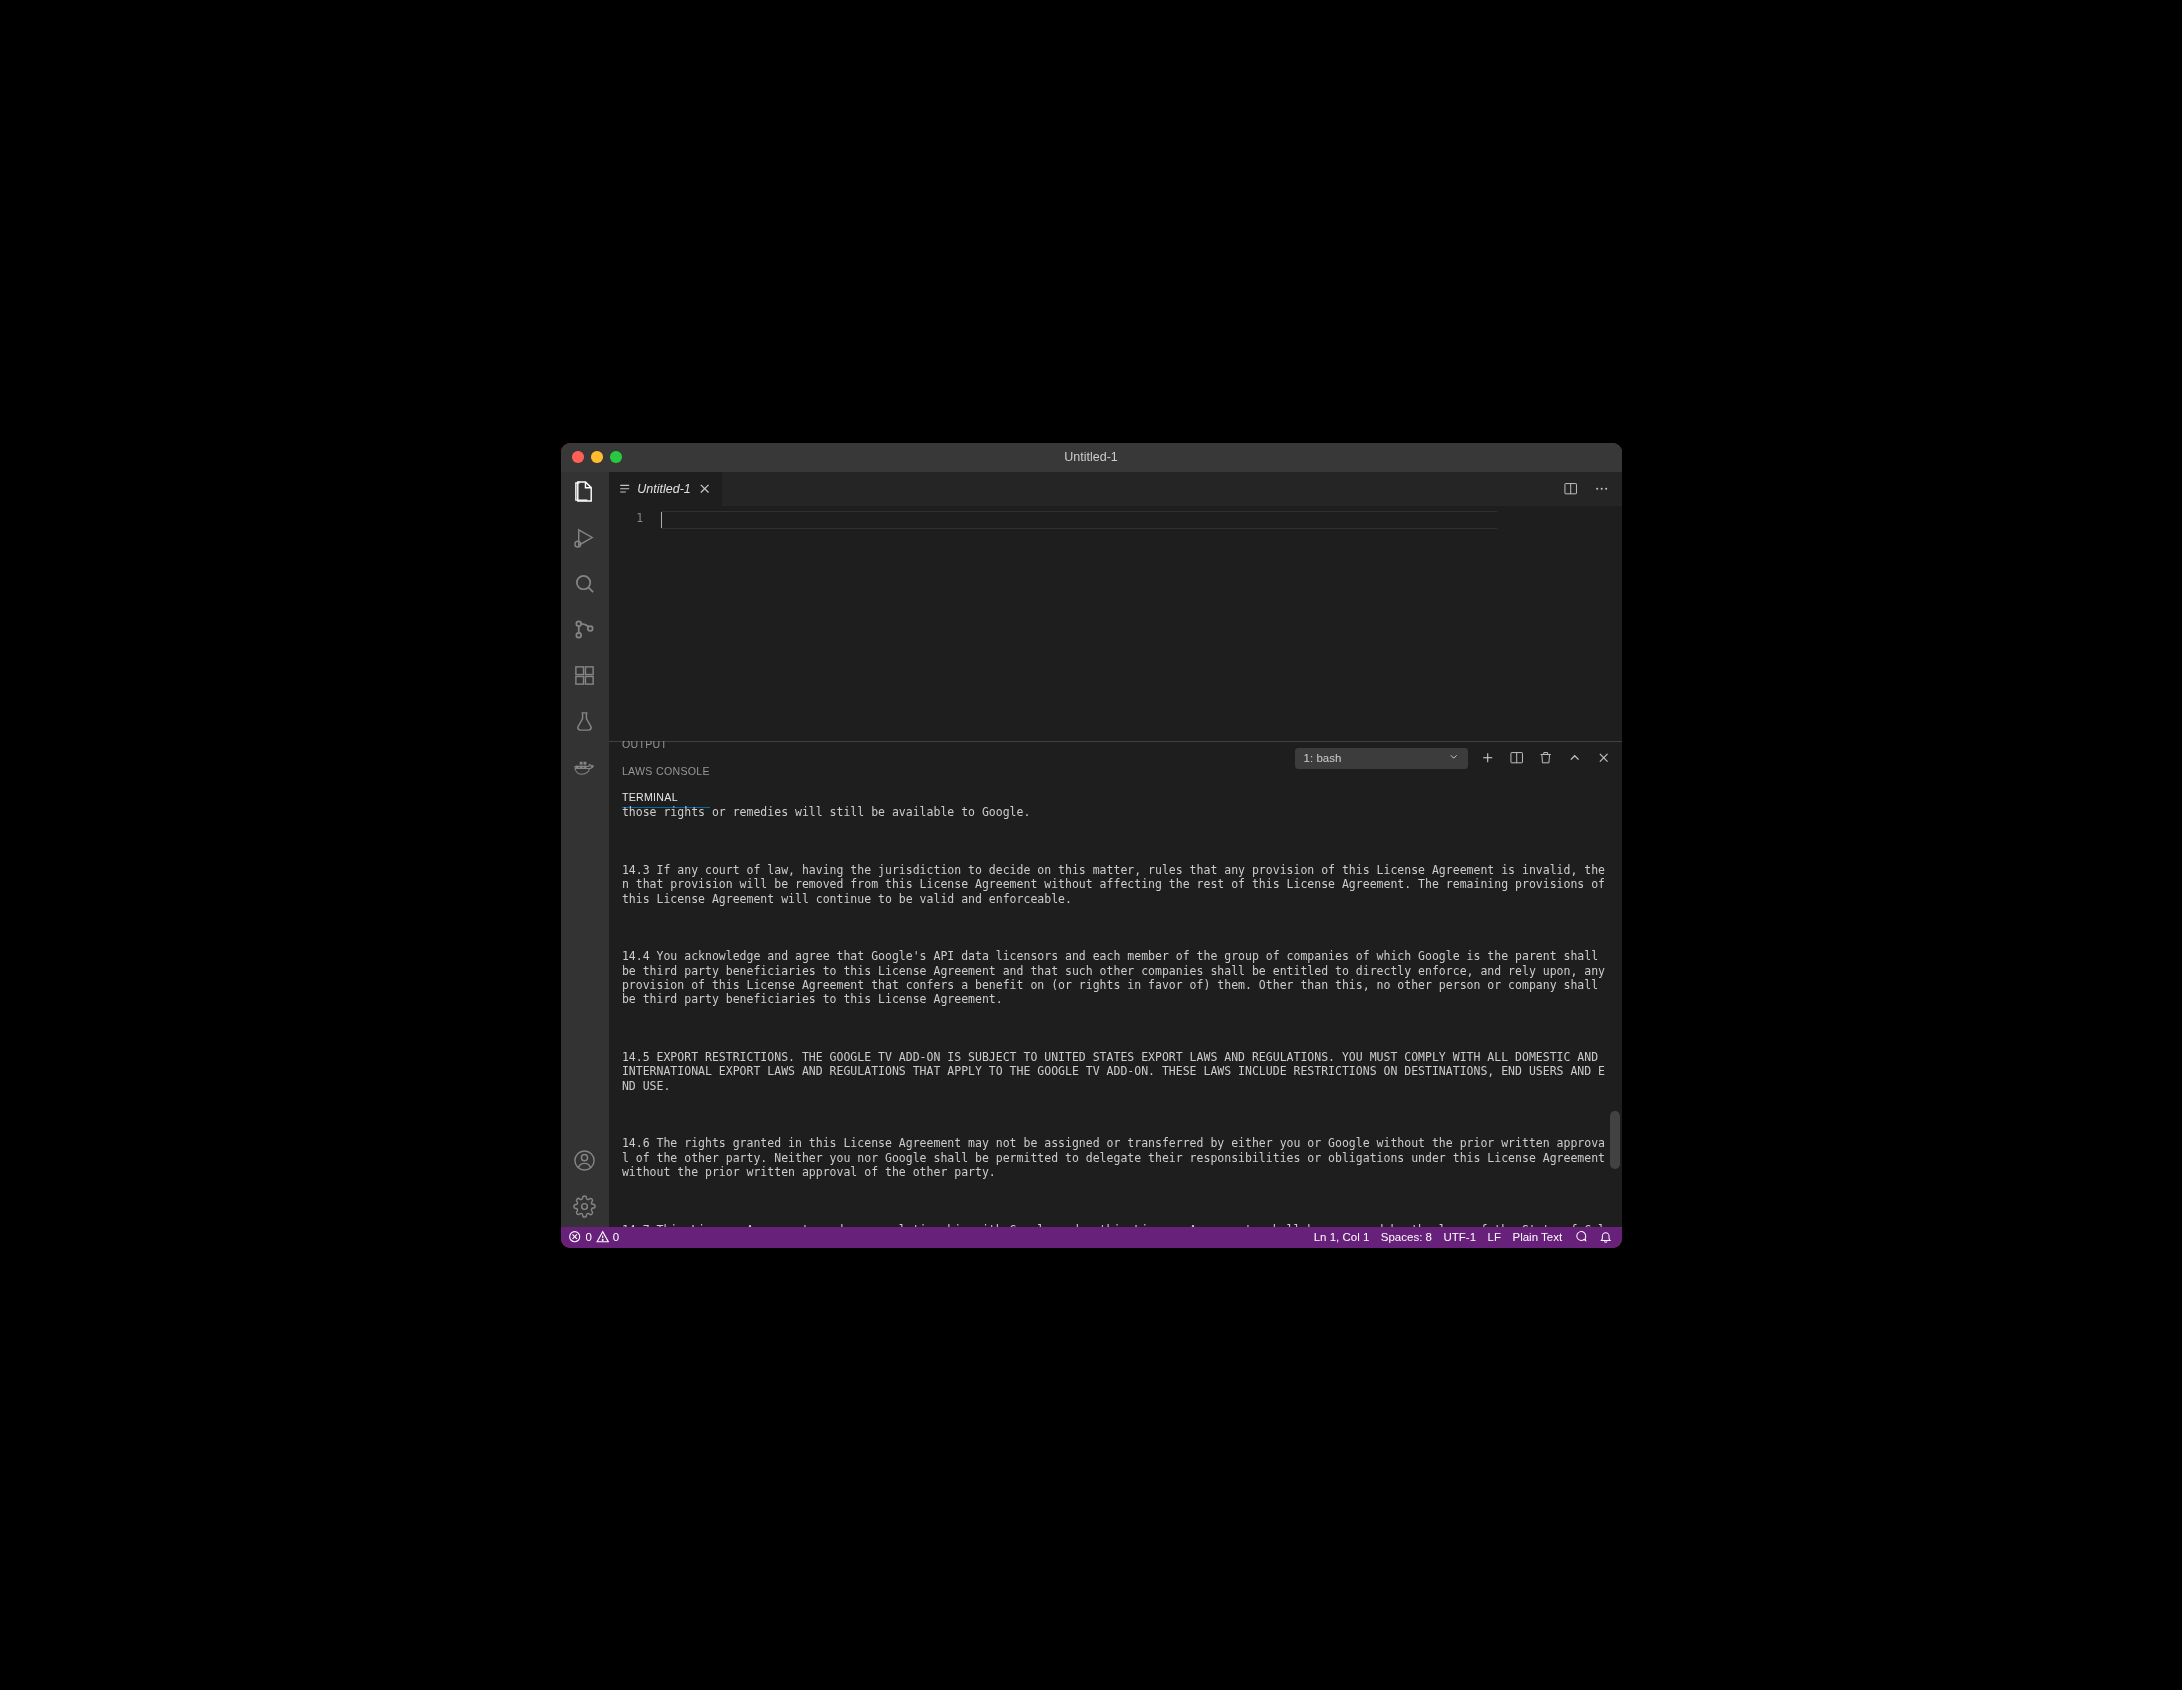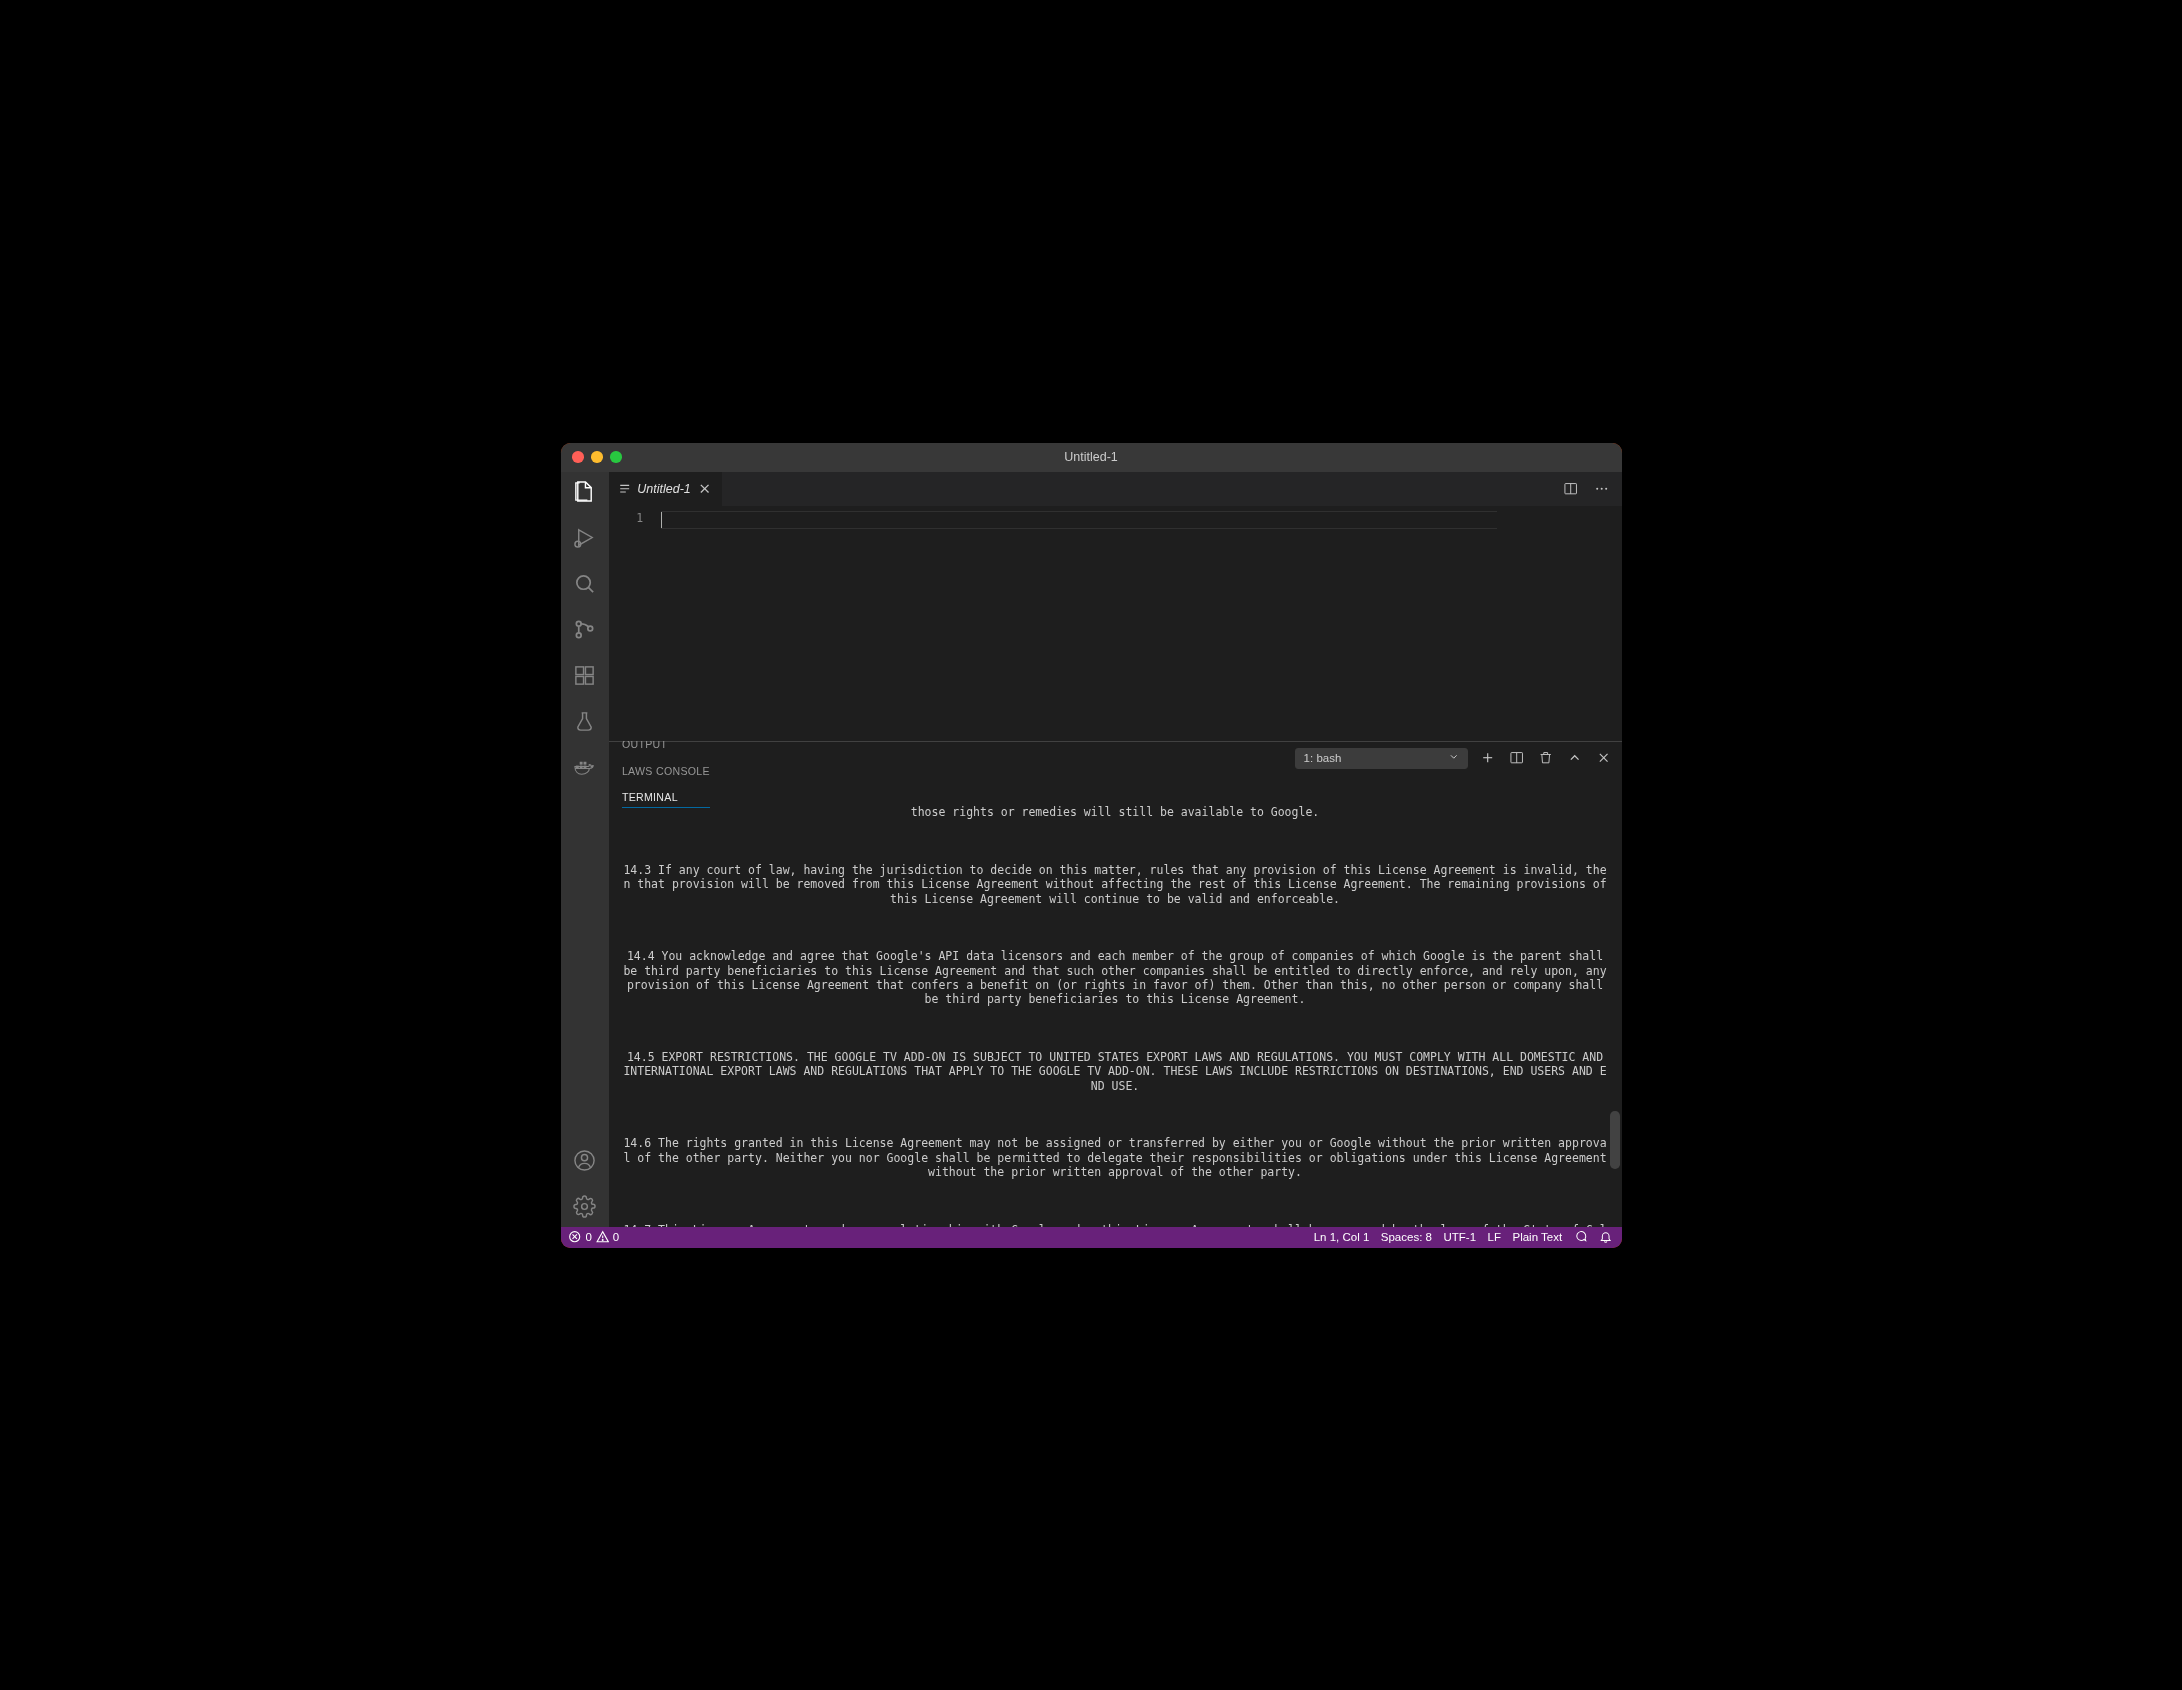--- a/index.html
+++ b/index.html
@@ -129,21 +129,21 @@
     overflow:hidden;
     padding: 1.9px 13.4px 3.8px 13.4px;
     font-family: Menlo, Consolas, monospace;
     font-size: 11.5px;
     line-height: 14.4px;
     color:#cccccc;
     white-space: pre-wrap;
     word-break: break-all;
     position:relative;
   }
-  .terminal .para { margin-bottom:14.4px;text-align:center; }
+  .terminal .para { margin-bottom:14.4px; }
   .terminal .para:last-of-type { margin-bottom:0; }
   .term-scroll { position:absolute; right:1.9px; top:336px; width:9.6px; height:58px; background:rgba(121,121,121,0.4); border-radius:4.8px;}
 
   
   .statusbar {
     height:21px;
     background:#68217a;
     color:#ffffff;
     display:flex;
     align-items:center;

